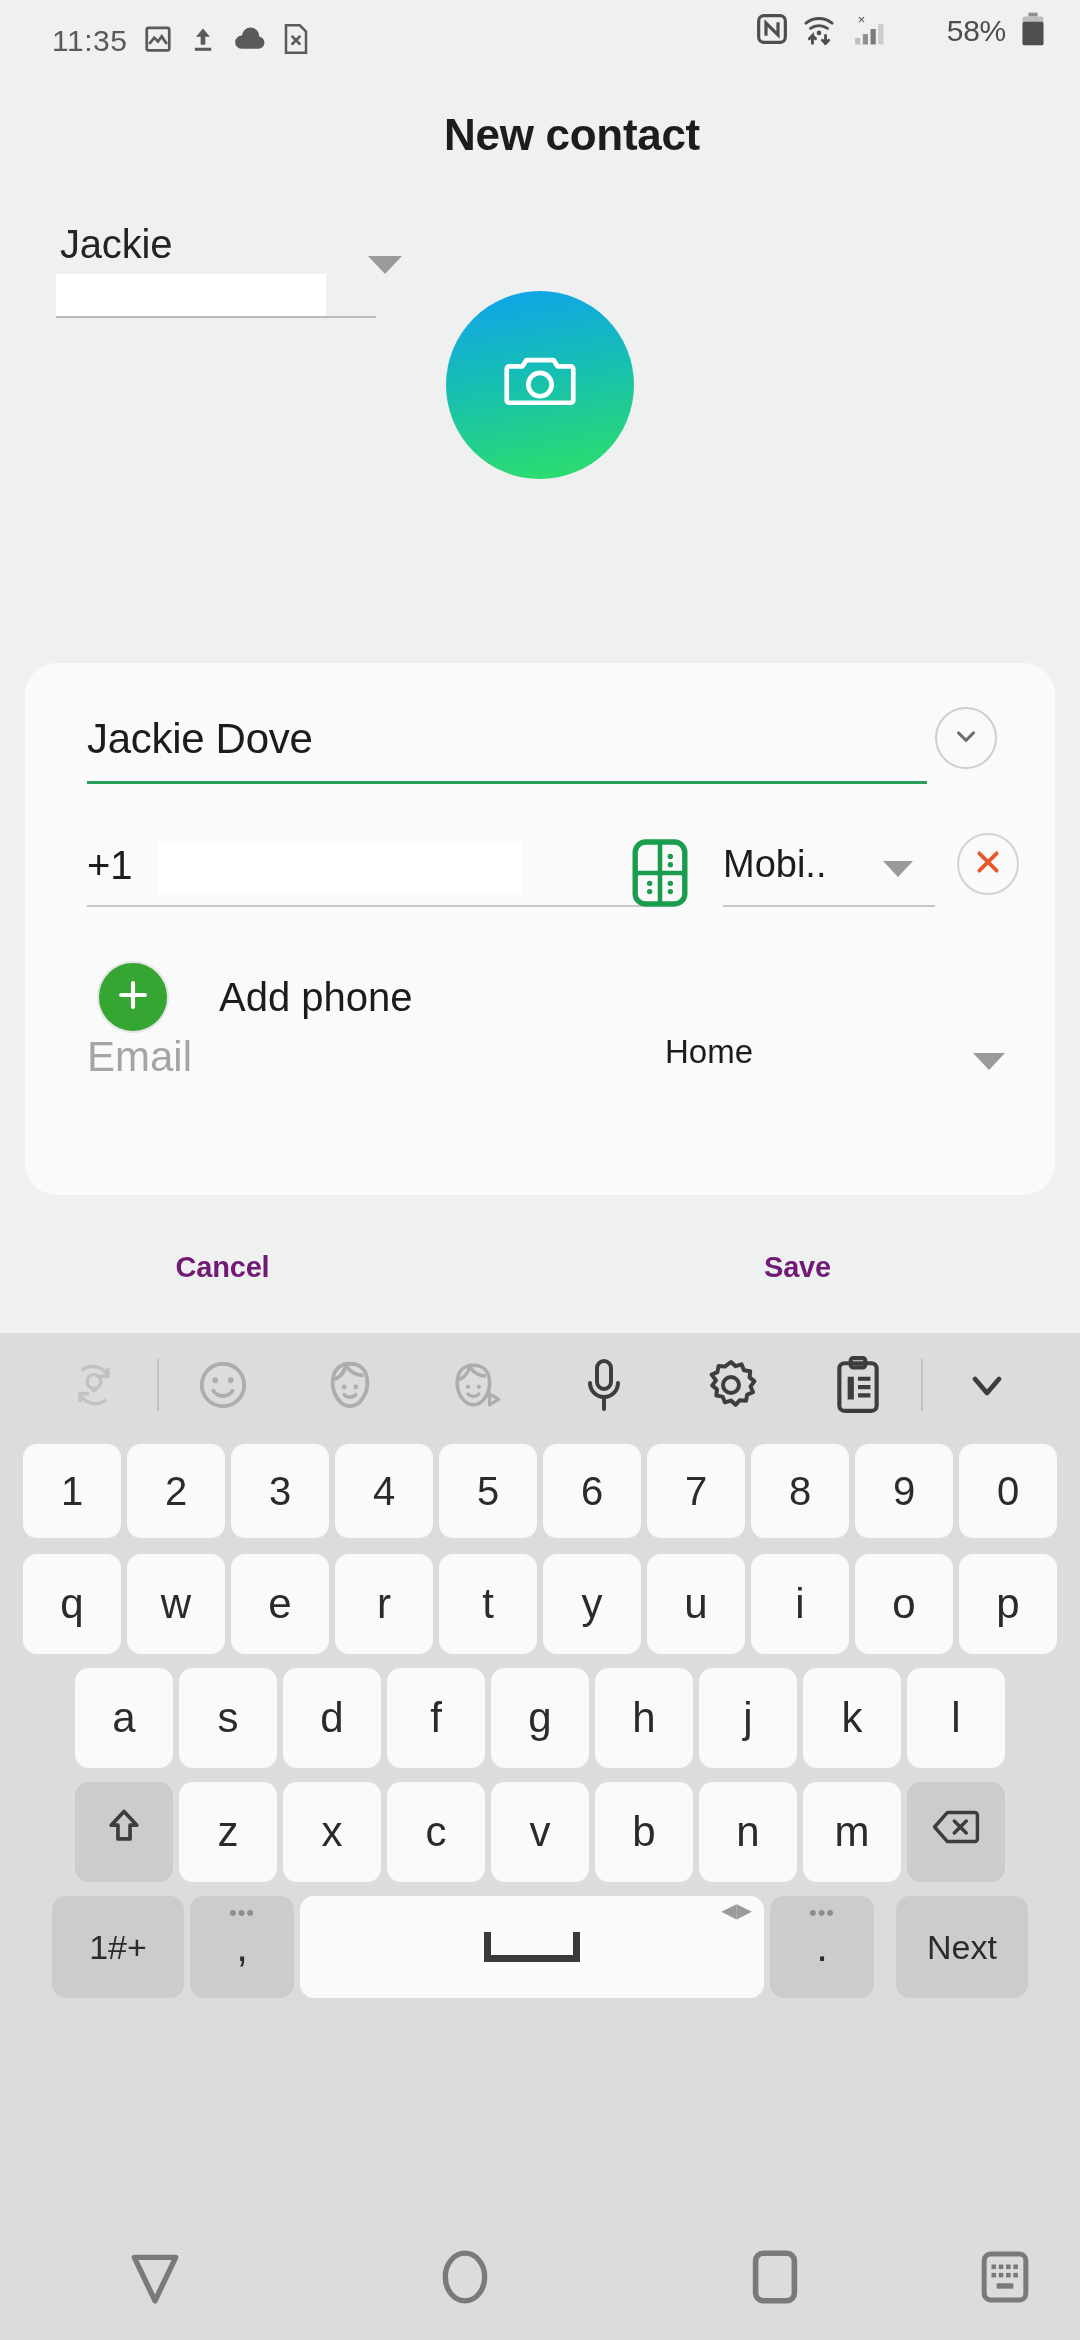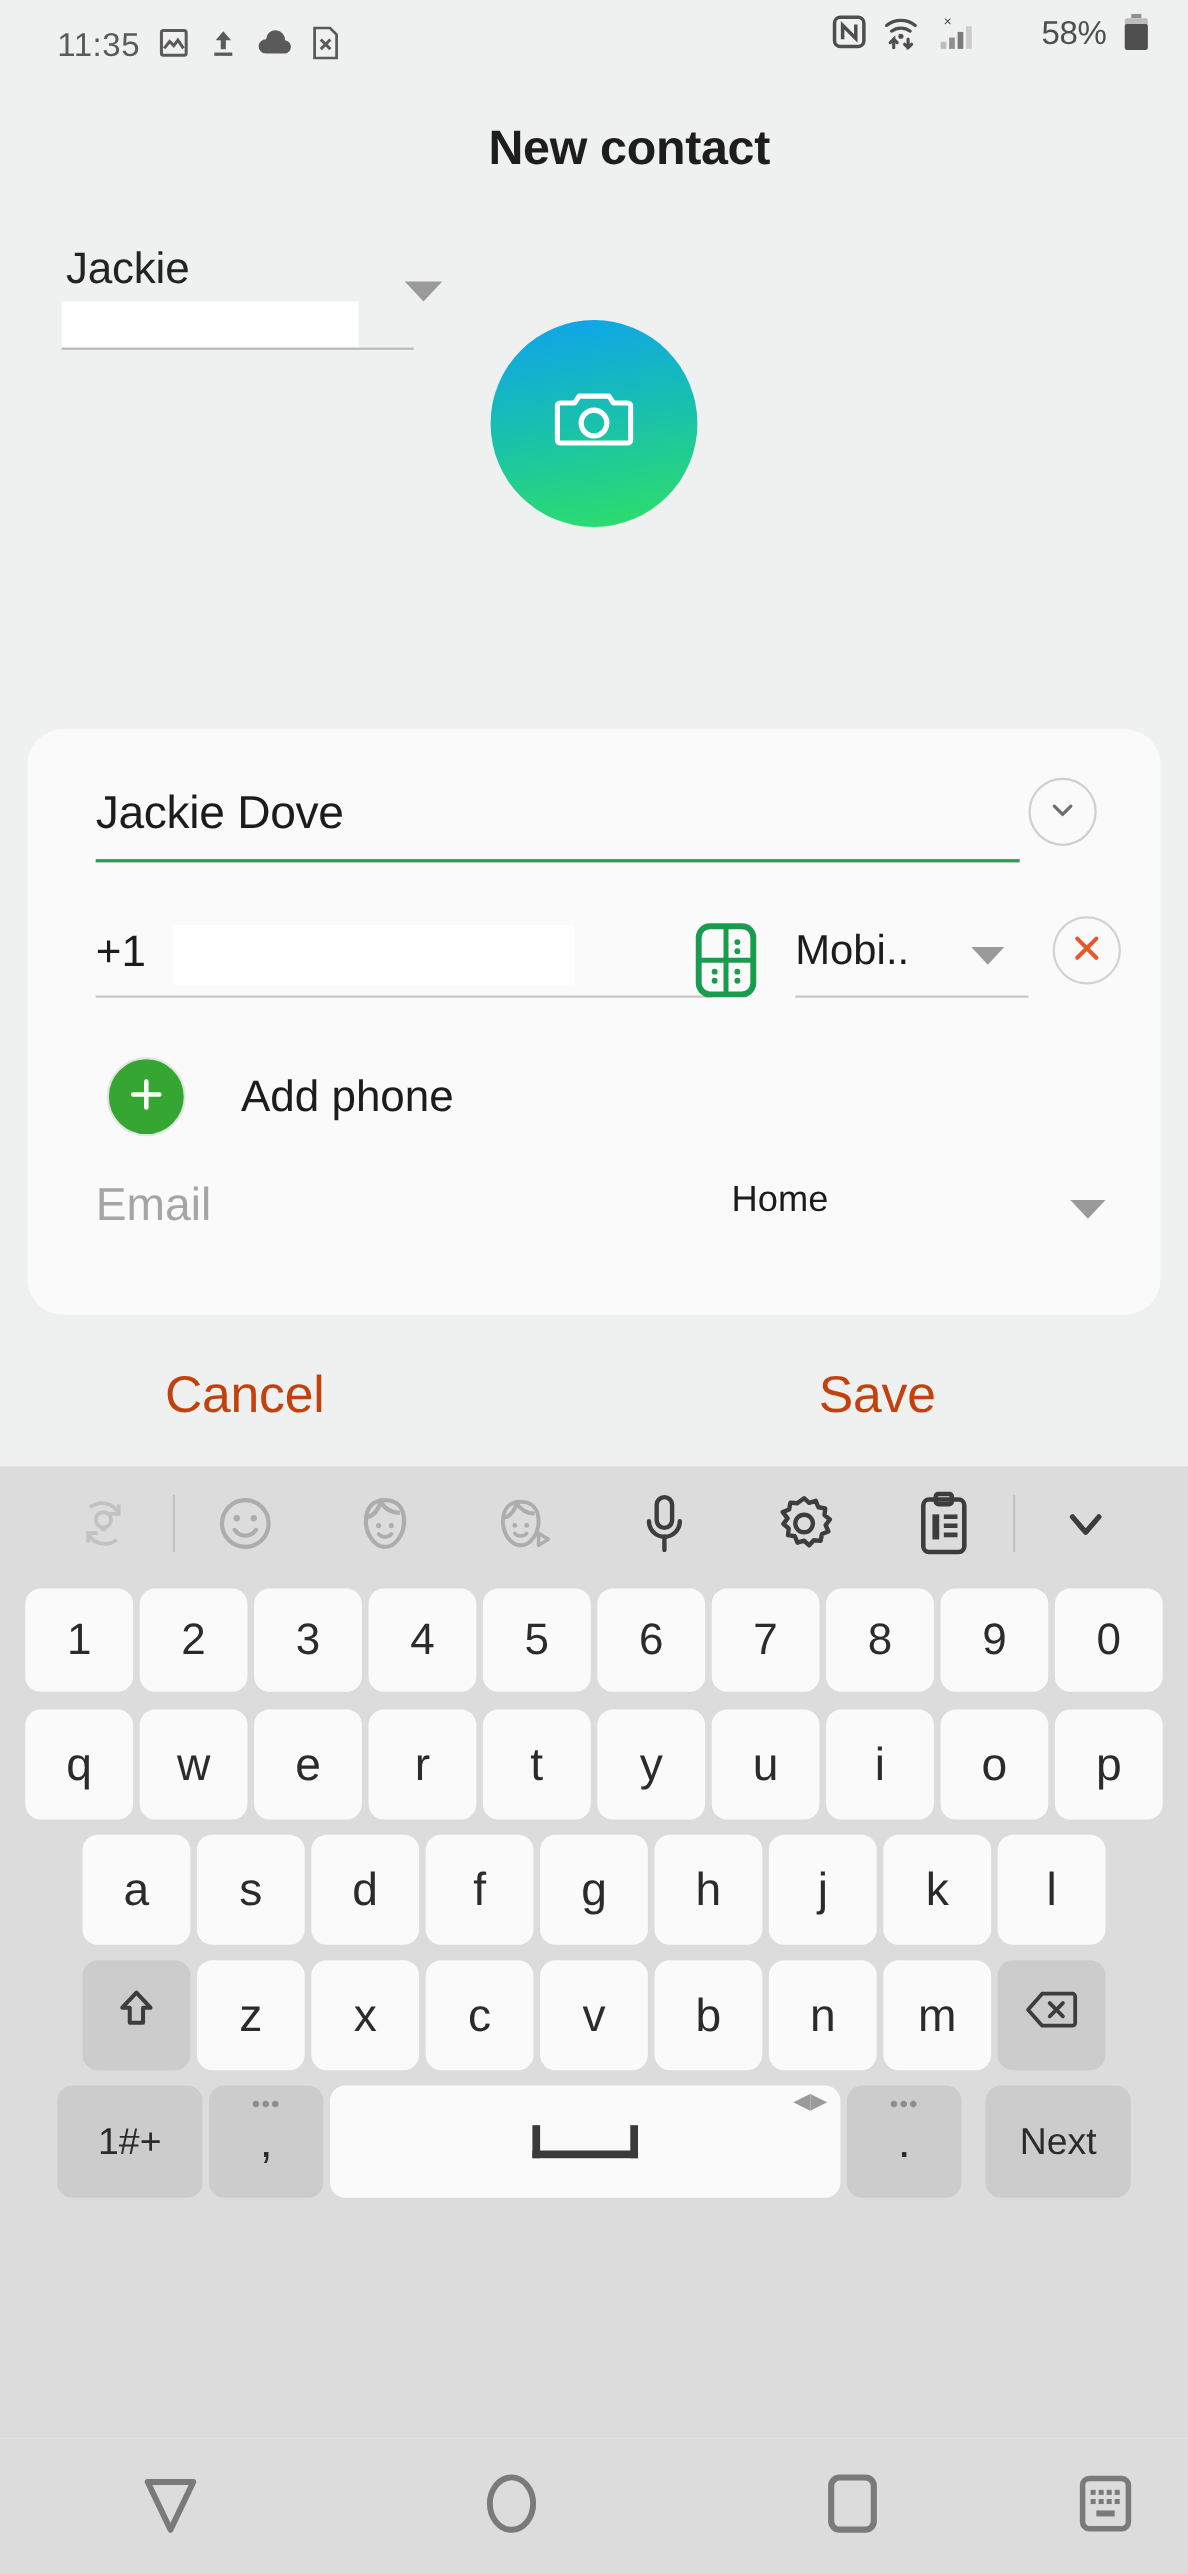--- a/index.html
+++ b/index.html
@@ -127,21 +127,21 @@
   }
   #add-phone-btn {
     width:72px; height:72px; border-radius:50%;
     background:#35a631; border:2px solid #e4e4e4;
     display:flex; align-items:center; justify-content:center;
   }
   #add-phone-label { font-size:40px; color:#1c1c1c; }
 
   
   #email-row {
-    margin-top:38px; position:relative; height:70px;
+    position:relative; height:70px;
   }
   #email-placeholder {
     position:absolute; left:62px; top:0;
     font-size:42px; color:#a5a5a5;
   }
   #email-type {
     position:absolute; left:640px; top:0;
     font-size:33px; color:#1c1c1c;
   }
   #email-caret {
@@ -152,21 +152,21 @@
     border-top:17px solid #9a9a9a;
   }
 
   
   #action-bar {
     position:absolute; top:1212px; left:0; width:100%;
     height:110px; display:flex;
   }
   .action-btn {
     flex:1; display:flex; align-items:center; justify-content:center;
-    font-size:47px; font-weight:normal; color:#c2410c; letter-spacing:-.2px;
+    font-size:29px; font-weight:bold; color:#701a75; letter-spacing:-.2px;
   }
   #cancel-button { justify-content:center; padding-right:130px; }
   #save-button   { justify-content:center; padding-right:60px; }
 
   
   #keyboard {
     position:absolute; left:0; top:1333px;
     width:1080px; height:884px;
     background:#dcdcdc;
   }

